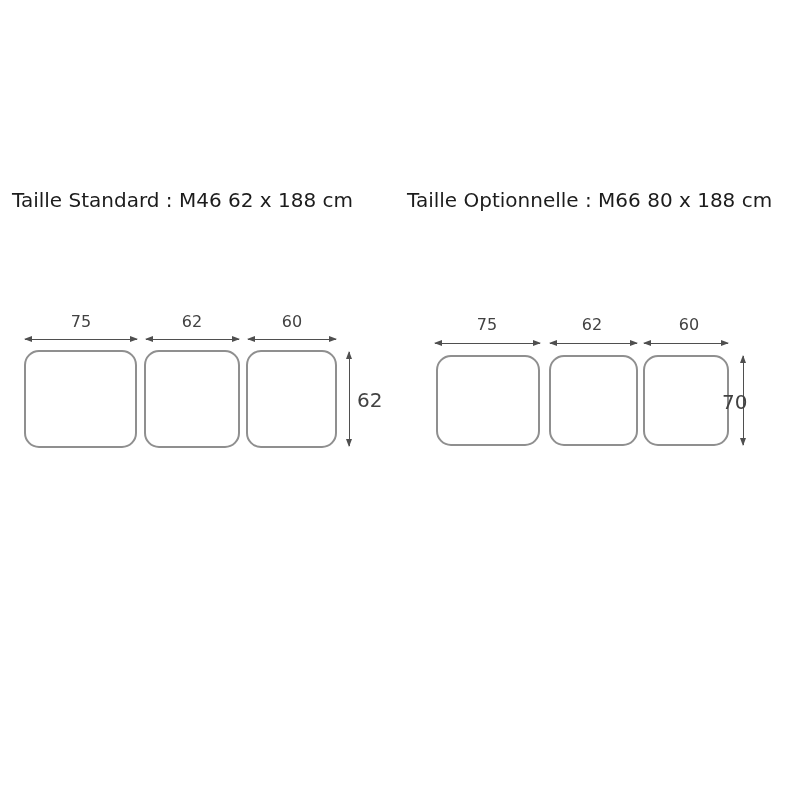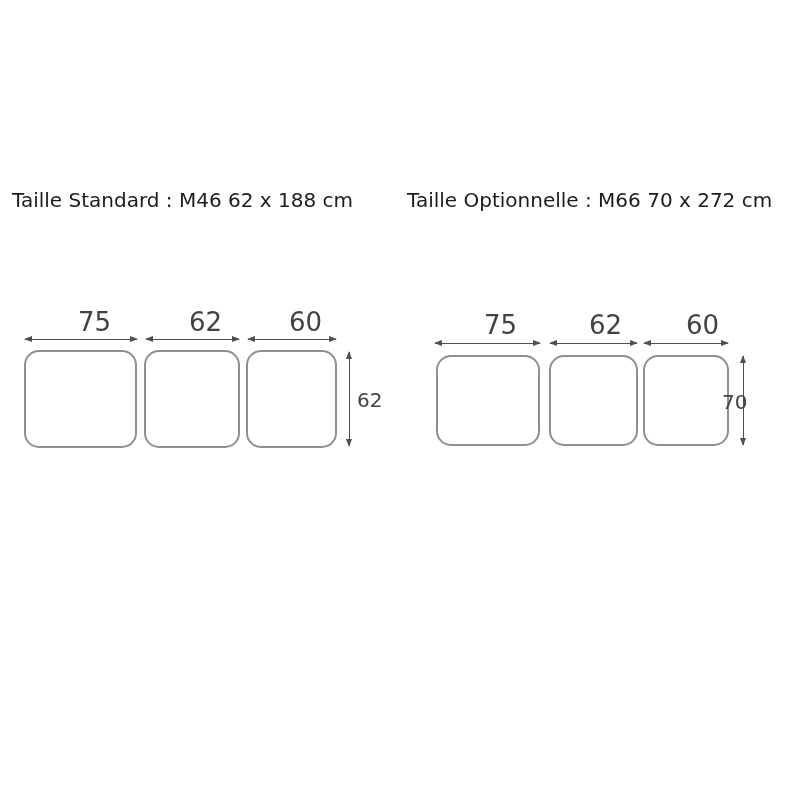--- a/index.html
+++ b/index.html
@@ -62,23 +62,23 @@
     left: -4px;
     width: 0; height: 0;
     border-left: 3.5px solid transparent;
     border-right: 3.5px solid transparent;
   }
   .varrow::before { top: -1px; border-bottom: 8px solid var(--arrow); }
   .varrow::after  { bottom: -1px; border-top: 8px solid var(--arrow); }
   .dim {
     position: absolute;
     width: 60px;
-    font-size: 26px;
+    font-size: 16px;
     line-height: 24px;
-    text-align: right;
+    text-align: center;
     color: var(--dim);
   }
   .dim-side {
     position: absolute;
     font-size: 20px;
     line-height: 24px;
     color: var(--dim);
     white-space: nowrap;
   }
 </style>
@@ -100,21 +100,21 @@
 
     <div class="sect" style="left:24px; top:350px; width:113px; height:98px"></div>
     <div class="sect" style="left:144px; top:350px; width:96px; height:98px"></div>
     <div class="sect" style="left:246px; top:350px; width:91px; height:98px"></div>
 
     <div class="varrow" style="left:349px; top:352px; height:94px"></div>
     <div class="dim-side" style="left:357px; top:388px">62</div>
   </div>
 
   <div>
-    <div class="title" style="left:407px; top:188px">Taille Optionnelle : M66 70 x 272 cm</div>
+    <div class="title" style="left:407px; top:188px">Taille Optionnelle : M66 80 x 188 cm</div>
 
     <div class="dim" style="left:457px; top:313px">75</div>
     <div class="dim" style="left:562px; top:313px">62</div>
     <div class="dim" style="left:659px; top:313px">60</div>
 
     <div class="harrow" style="left:435px; top:343px; width:105px"></div>
     <div class="harrow" style="left:550px; top:343px; width:87px"></div>
     <div class="harrow" style="left:644px; top:343px; width:84px"></div>
 
     <div class="sect" style="left:436px; top:355px; width:104px; height:91px"></div>

